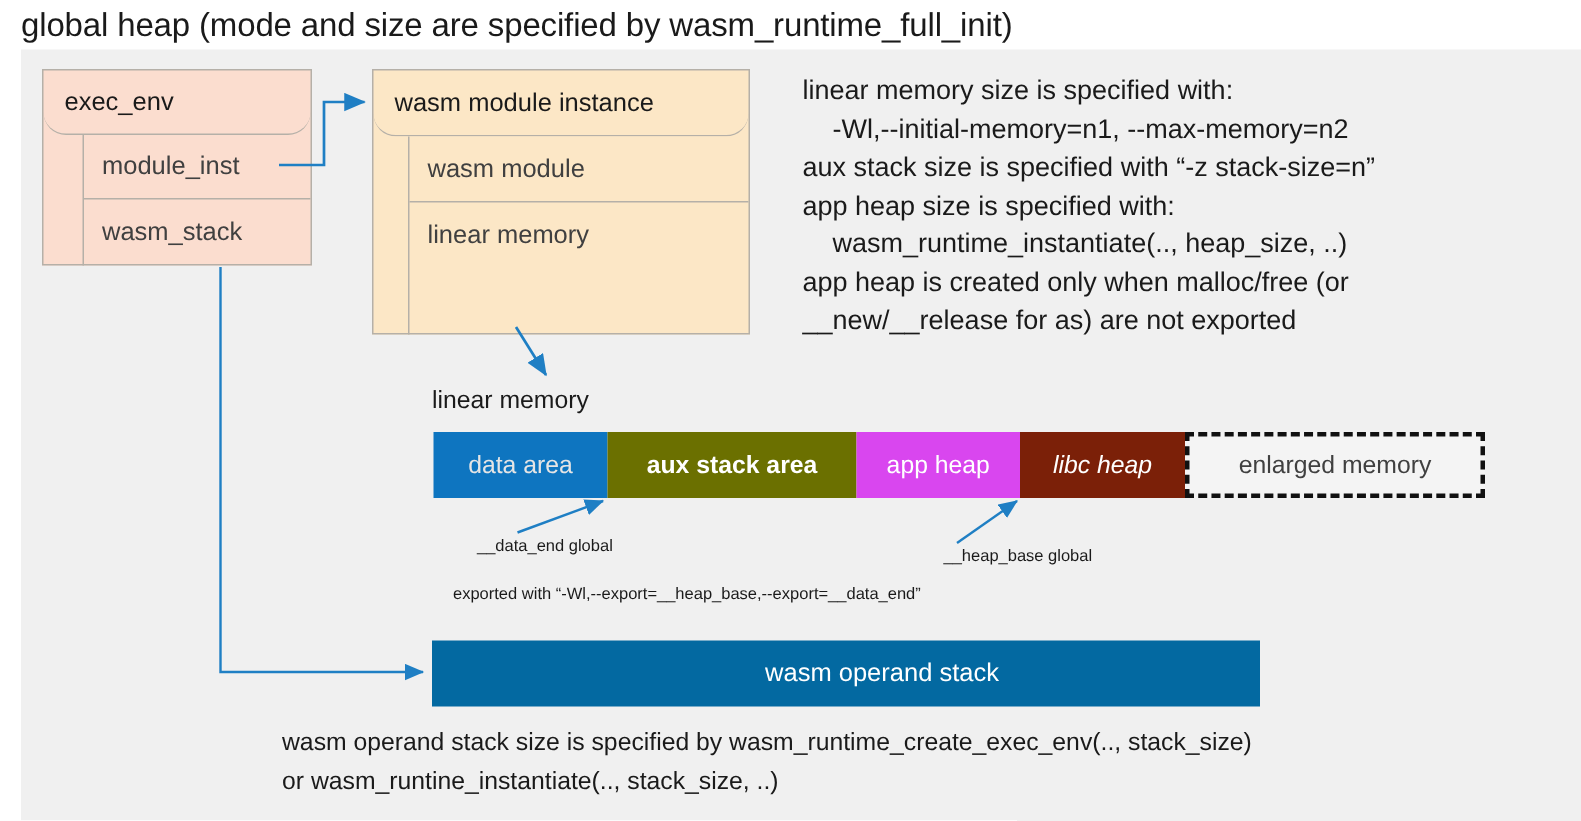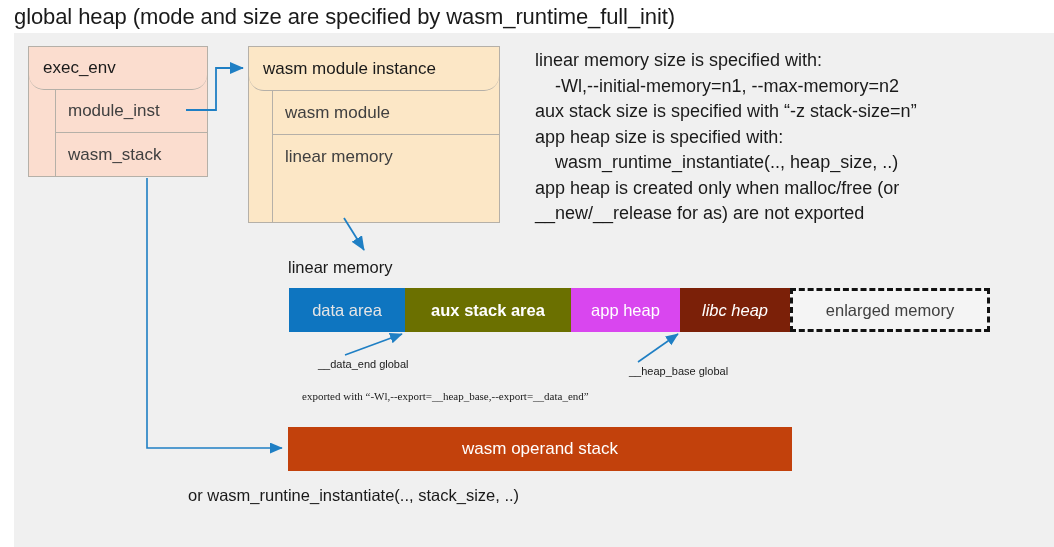--- a/index.html
+++ b/index.html
@@ -140,21 +140,21 @@
 
   
   .ann {
     position: absolute;
     font-size: 11px;
     color: #1a1a1a;
     white-space: nowrap;
   }
   #ann-data-end { left: 318px; top: 358px; }
   #ann-heap-base { left: 597px; top: 365px; margin-left: 32px; }
-  #ann-export { left: 302px; top: 390px; font-family: Liberation Serif, serif; }
+  #ann-export { left: 302px; top: 390px; }
 
   
   #operand-stack-box {
     position: absolute;
     left: 288px;
     top: 427px;
     width: 504px;
     height: 44px;
     background: #045192;
     display: flex;
@@ -231,25 +231,25 @@
       </div>
       <div class="seg dashed" style="width: 200px; color: #404040;">
         <span>enlarged memory</span>
       </div>
     </div>
 
   <div class="ann" id="ann-data-end">__data_end global</div>
   <div class="ann" id="ann-heap-base">__heap_base global</div>
   <div class="ann" id="ann-export">exported with “-Wl,--export=__heap_base,--export=__data_end”</div>
 
-  <div id="operand-stack-box" style="background: #c2410c;">
+  <div id="operand-stack-box" style="background: #0369a1; padding-left: 48px;">
     <span>wasm operand stack</span>
   </div>
 
-  <div id="bottom-note"><div>or wasm_runtine_instantiate(.., stack_size, ..)</div></div>
+  <div id="bottom-note"><div>wasm operand stack size is specified by wasm_runtime_create_exec_env(.., stack_size)</div><div>or wasm_runtine_instantiate(.., stack_size, ..)</div></div>
 
   <svg class="overlay" viewBox="0 0 1054 547">
     <defs>
       <marker id="ah" markerWidth="9" markerHeight="9" refX="7.5" refY="3.4" orient="auto">
         <path d="M0,0 L8,3.4 L0,6.8 z" fill="#1f7fc4"></path>
       </marker>
     </defs>
 
     <path d="M186,110 L216,110 L216,68 L243,68" fill="none" stroke="#1f7fc4" stroke-width="1.8" marker-end="url(#ah)"></path>
 

